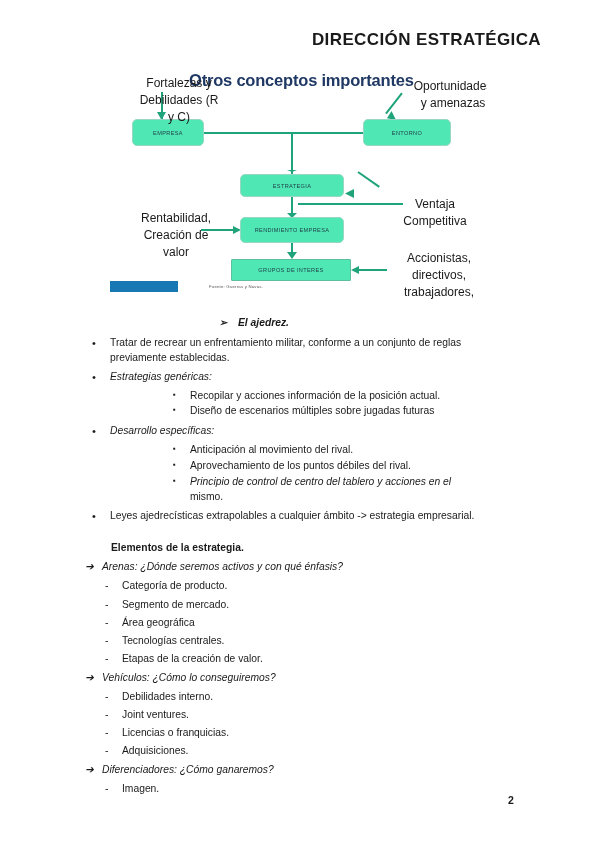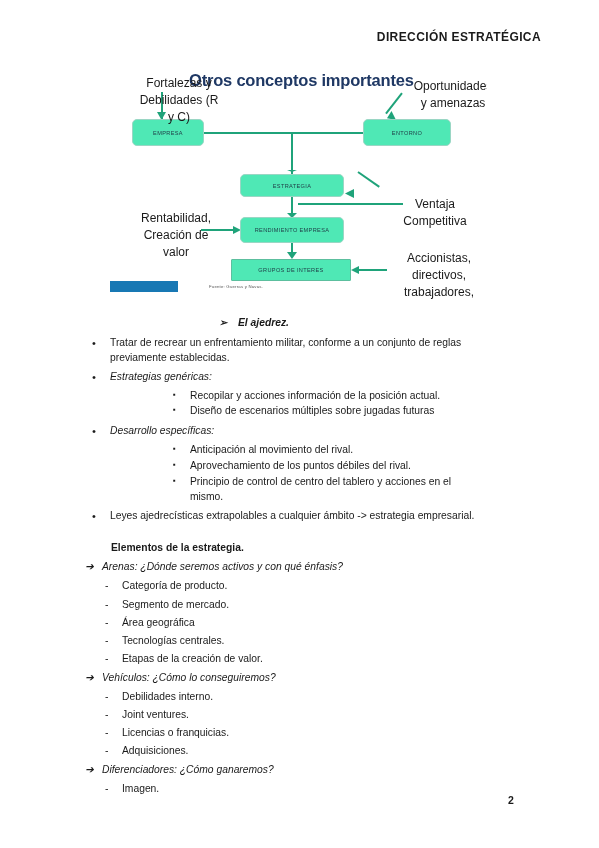--- a/index.html
+++ b/index.html
@@ -14,21 +14,21 @@
     font-family: "Liberation Sans", sans-serif;
     color: #000000;
     overflow: hidden;
   }
 
   
   .doc-header {
     position: absolute;
     top: 30px;
     right: 58px;
-    font-size: 12px;
+    font-size: 17px;
     font-weight: bold;
     letter-spacing: 0.4px;
     color: #1a1a1a;
   }
 
   
   .slide {
     position: absolute;
     left: 105px;
     top: 62px;
@@ -239,21 +239,21 @@
   <div class="line bullet-dot" style="left:110px; top:336px;">Tratar de recrear un enfrentamiento militar, conforme a un conjunto de reglas</div>
   <div class="line" style="left:110px; top:351px;">previamente establecidas.</div>
 
   <div class="line ital bullet-dot" style="left:110px; top:370px;">Estrategias genéricas:</div>
   <div class="line bullet-sq" style="left:190px; top:389px;">Recopilar y acciones información de la posición actual.</div>
   <div class="line bullet-sq" style="left:190px; top:404px;">Diseño de escenarios múltiples sobre jugadas futuras</div>
 
   <div class="line ital bullet-dot" style="left:110px; top:424px;">Desarrollo específicas:</div>
   <div class="line bullet-sq" style="left:190px; top:443px;">Anticipación al movimiento del rival.</div>
   <div class="line bullet-sq" style="left:190px; top:459px;">Aprovechamiento de los puntos débiles del rival.</div>
-  <div class="line bullet-sq" style="left:190px; top:475px;">Principio de control de centro del tablero y acciones en el</div>
+  <div class="line bullet-sq" style="left:190px; top:475px;font-style:italic;">Principio de control de centro del tablero y acciones en el</div>
   <div class="line" style="left:190px; top:490px;">mismo.</div>
 
   <div class="line bullet-dot" style="left:110px; top:509px;">Leyes ajedrecísticas extrapolables a cualquier ámbito -&gt; estrategia empresarial.</div>
 
   <div class="line bold" style="left:87px; top:541px;margin-left:24px;">Elementos de la estrategia.</div>
 
   <div class="line ital bullet-arrow" style="left:102px; top:560px;">Arenas: ¿Dónde seremos activos y con qué énfasis?</div>
   <div class="line bullet-dash" style="left:122px; top:579px;">Categoría de producto.</div>
   <div class="line bullet-dash" style="left:122px; top:598px;">Segmento de mercado.</div>
   <div class="line bullet-dash" style="left:122px; top:616px;">Área geográfica</div>

